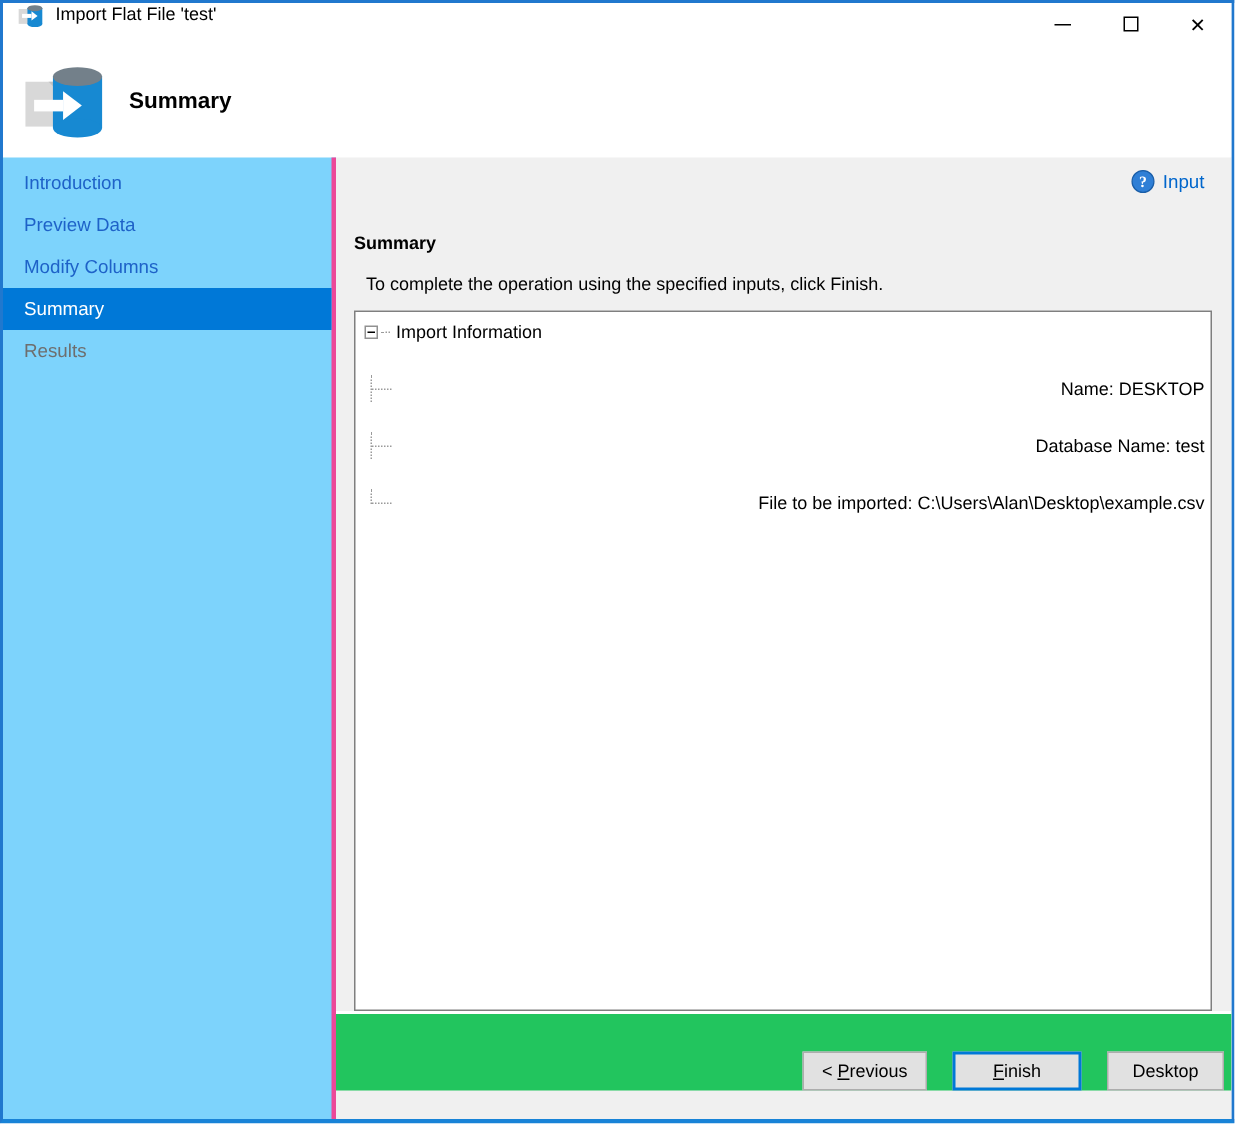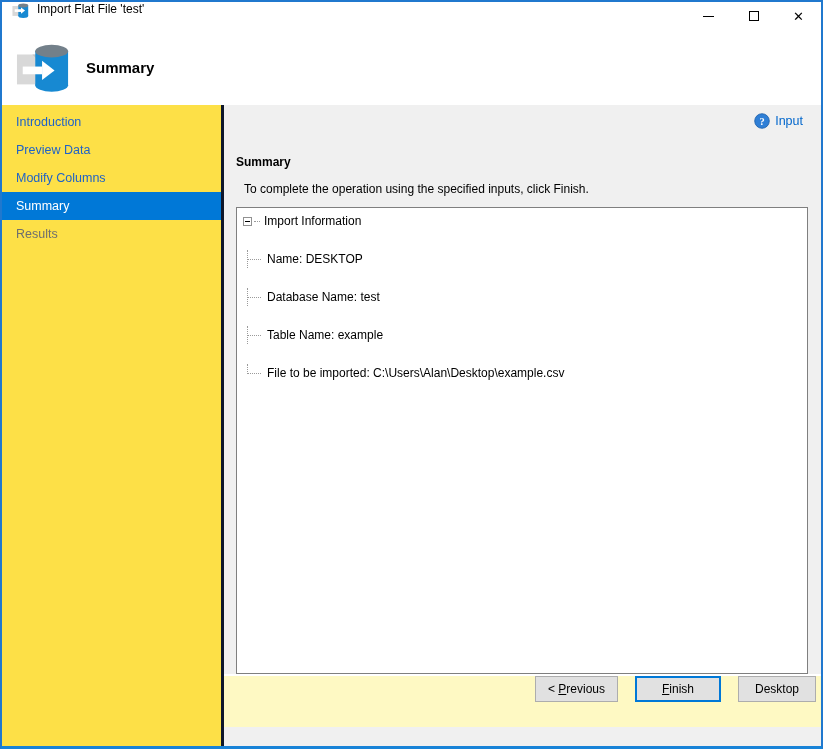--- a/index.html
+++ b/index.html
@@ -46,22 +46,22 @@
     padding-left: 14px;
   }
   .header-icon { width: 54px; height: 52px; }
   .header-title { font-size: 15px; font-weight: bold; margin-left: 16px; }
 
   
   .main { flex: 1; display: flex; min-height: 0; }
 
   .sidebar {
     width: 222px; flex: 0 0 222px;
-    background: #fde047;
-    border-right: 3px solid #0f172a;
+    background: #7dd3fc;
+    border-right: 3px solid #ec4899;
     padding-top: 3px;
   }
   .nav-item {
     height: 28px; line-height: 28px;
     padding-left: 14px;
     font-size: 12.5px;
     color: #1e62c8;
     cursor: pointer;
     white-space: nowrap;
   }
@@ -87,20 +87,21 @@
   .content-instruction { margin: 13px 0 0 20px; font-size: 12px; }
 
   .tree-panel {
     margin: 11px 13px 0 12px;
     height: 467px;
     background: #fff;
     border: 1px solid #7f7f7f;
     padding: 4px 4px;
     overflow: hidden;
     font-size: 12px;
+    text-align: right;
   }
   .tree-root-row { display: flex; align-items: center; height: 18px; }
   .expander {
     width: 9px; height: 9px;
     border: 1px solid #919191; background: #fff;
     position: relative; margin-left: 2px; flex: 0 0 9px;
     cursor: pointer;
   }
   .expander::before {
     content: ""; position: absolute; left: 1px; right: 1px; top: 3px;
@@ -119,22 +120,22 @@
   .tree-child.last::before { height: 10px; }
   .tree-child::after {
     content: ""; position: absolute; left: 7px; top: 9px; width: 13px;
     border-top: 1px dotted #9a9a9a;
   }
 
   
   .footer {
     flex: 0 0 53px;
     border-top: 2px solid #ffffff;
-    background: #fef9c3;
-    display: flex; align-items: flex-start; justify-content: flex-end;
+    background: #22c55e;
+    display: flex; align-items: flex-end; justify-content: flex-end;
     padding-right: 5px;
   }
   .btn {
     height: 26px; min-width: 78px;
     background: #e1e1e1;
     border: 1px solid #adadad;
     font-family: "Liberation Sans", "DejaVu Sans", sans-serif;
     font-size: 12px; color: #000;
     padding: 0 12px;
     margin-left: 17px;
@@ -210,21 +211,20 @@
 
       <div class="tree-panel">
         <div class="tree-root-row">
           <span class="expander"></span>
           <span class="root-stub"></span>
           <span>Import Information</span>
         </div>
         <div class="tree-children">
           <div class="tree-child">Name: DESKTOP</div>
           <div class="tree-child">Database Name: test</div>
-          <div class="tree-child">Table Name: example</div>
           <div class="tree-child last">File to be imported: C:\Users\Alan\Desktop\example.csv</div>
         </div>
       </div>
 
       <div class="footer">
         <button class="btn">&lt; <u>P</u>revious</button>
         <button class="btn default"><u>F</u>inish</button>
         <button class="btn">Desktop</button>
       </div>
 

